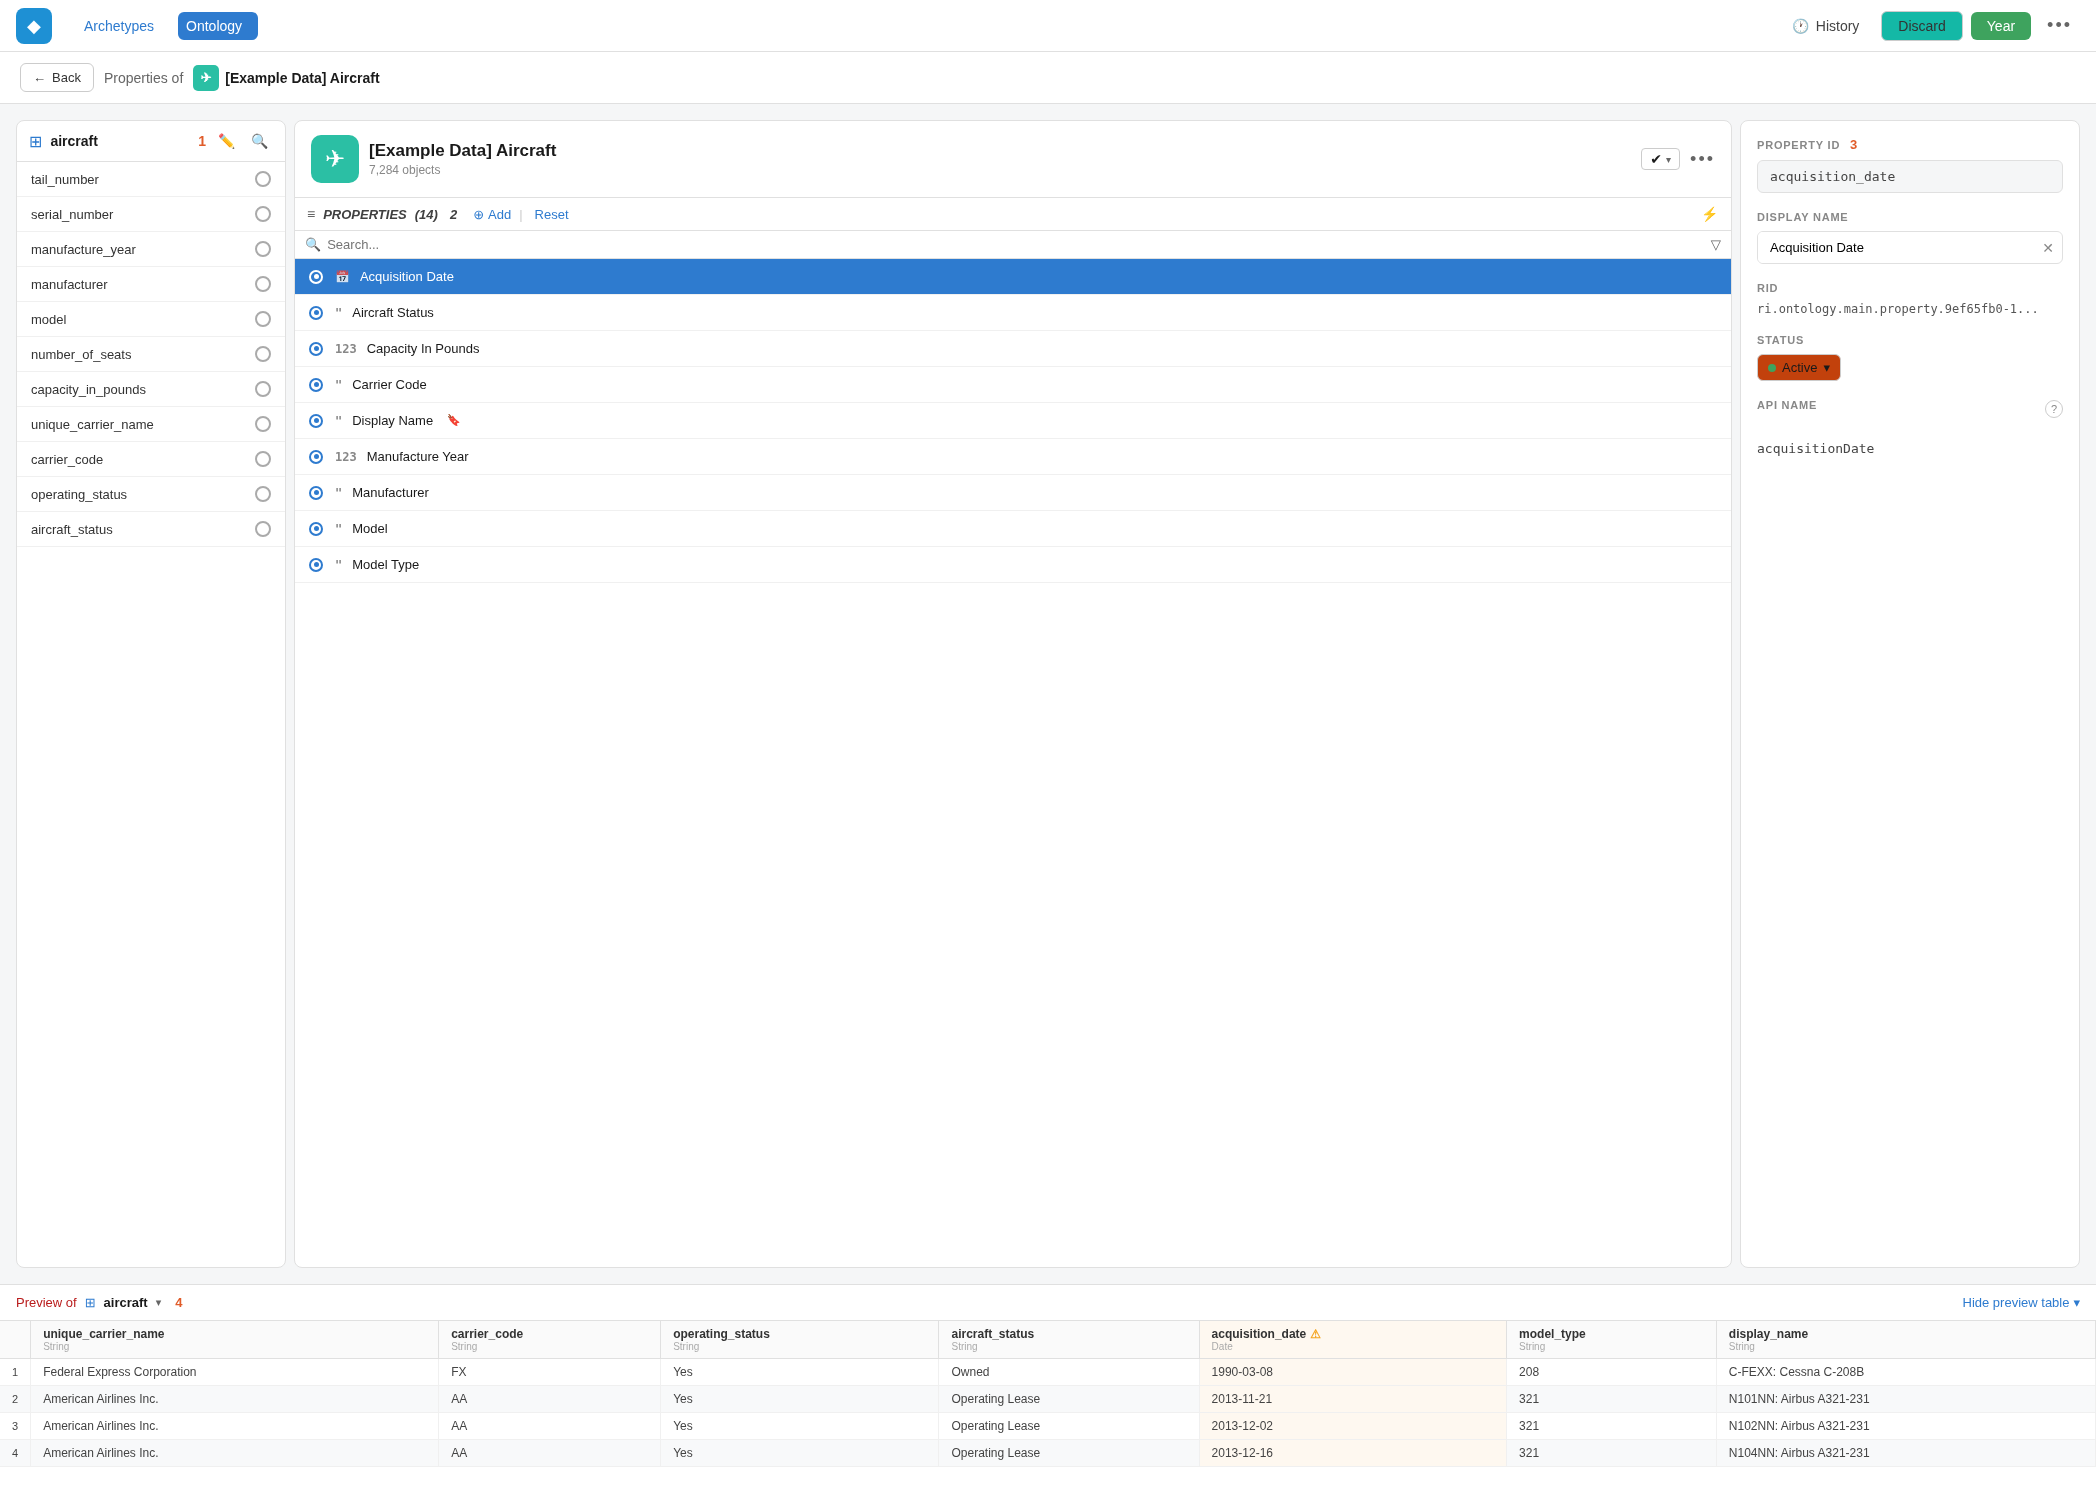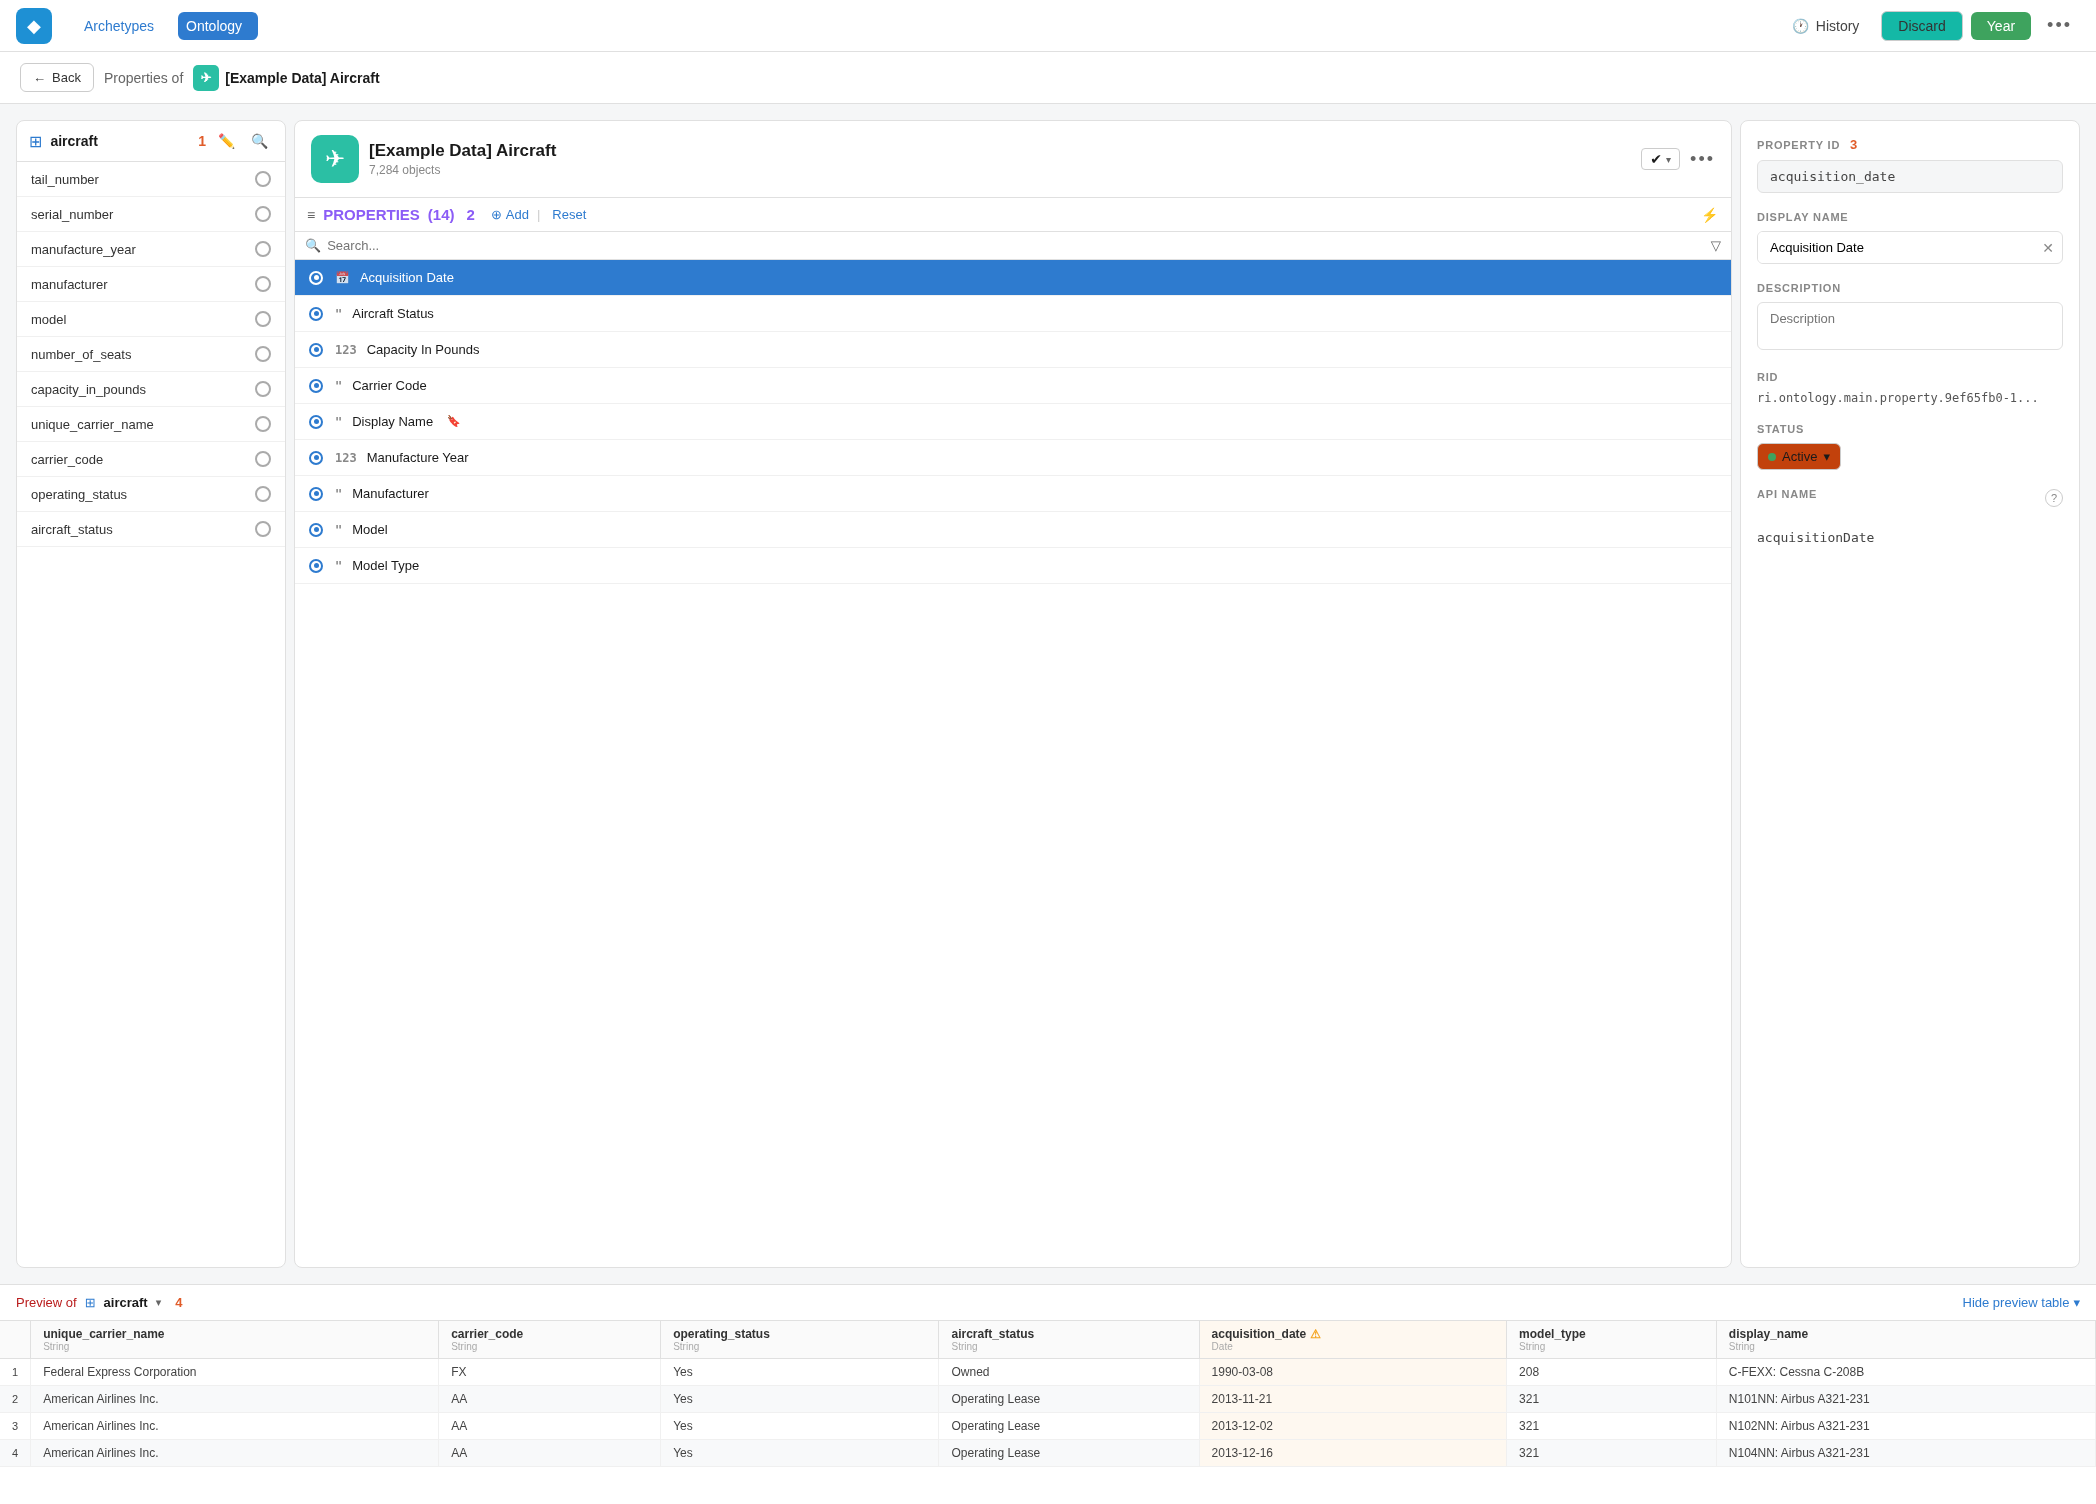--- a/index.html
+++ b/index.html
@@ -104,21 +104,21 @@
       border: 1px solid #ccc; border-radius: 4px; padding: 2px 8px; cursor: pointer;
     }
     .check-icon { color: #1a1a1a; font-size: 14px; }
     .chevron-icon { color: #666; font-size: 10px; }
     .three-dots { background: none; border: none; cursor: pointer; color: #666; font-size: 18px; letter-spacing: 2px; }
 
     .props-toolbar {
       display: flex; align-items: center; padding: 8px 12px; border-bottom: 1px solid #e0e0e0; gap: 8px;
     }
     .props-icon { color: #666; font-size: 14px; }
-    .props-label { font-size: 15px; font-weight: 600; color: #8b5cf6; }
+    .props-label { font-size: 13px; font-weight: 600; color: #404040; font-style: italic; }
     .add-btn {
       display: flex; align-items: center; gap: 4px; margin-left: 8px;
       background: none; border: none; color: #2e7bcf; cursor: pointer; font-size: 13px; font-weight: 500;
     }
     .reset-btn { background: none; border: none; color: #2e7bcf; cursor: pointer; font-size: 13px; margin-left: 4px; }
     .filter-btn { background: none; border: none; color: #666; cursor: pointer; margin-left: auto; font-size: 14px; }
     .search-bar {
       display: flex; align-items: center; padding: 6px 10px; border-bottom: 1px solid #e0e0e0; gap: 6px;
     }
     .search-input {
@@ -394,24 +394,20 @@
     </div>
 
     <div class="right-section">
       <div class="right-label">DISPLAY NAME</div>
       <div class="display-name-row">
         <input class="display-name-input" type="text" value="Acquisition Date" style="">
         <button class="clear-btn">✕</button>
       </div>
     </div>
 
-    <div class="right-section">
-      <div class="right-label">DESCRIPTION</div>
-      <textarea class="desc-textarea" placeholder="Description" style=""></textarea>
-    </div>
 
     <div class="right-section">
       <div class="right-label">RID</div>
       <div class="rid-text">ri.ontology.main.property.9ef65fb0-1...</div>
     </div>
 
     <div class="right-section">
       <div class="right-label">STATUS</div>
       <div class="status-dropdown">
         <div class="status-dot"></div>

